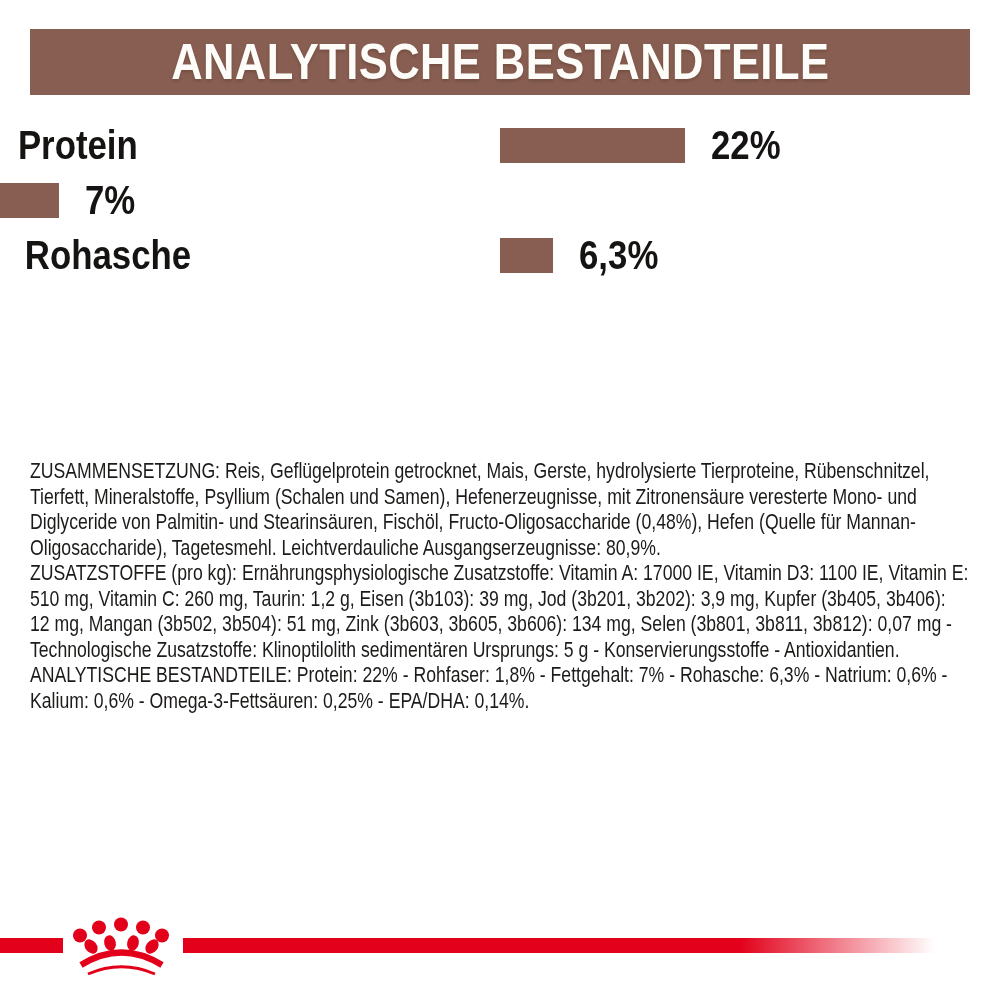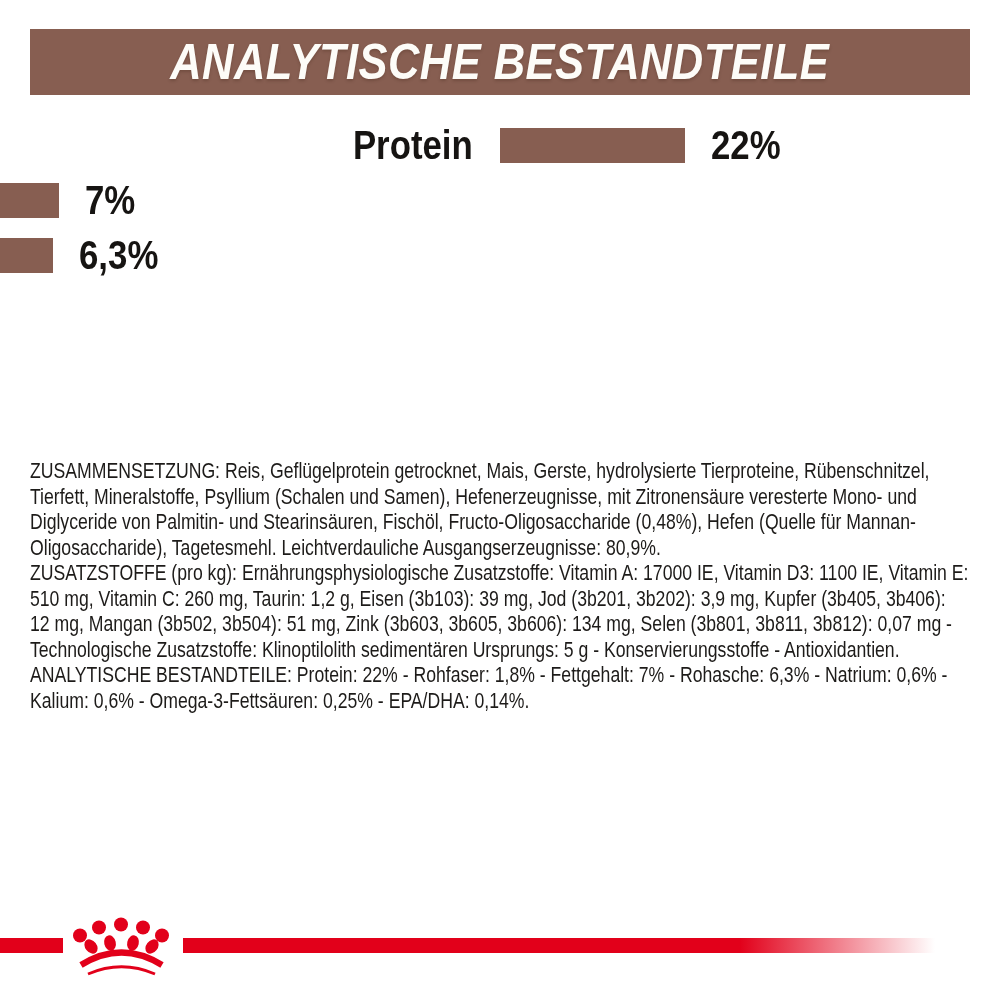--- a/index.html
+++ b/index.html
@@ -14,21 +14,20 @@
 
   
   .banner {
     position: absolute;
     left: 30px;
     width: 940px;
     background: #875e51;
     display: flex;
     align-items: center;
     justify-content: center;
-    font-style: italic;
   }
   .banner-top { top: 29px;  height: 66px; }
   .banner-mid { top: 376px; height: 64px; }
   .banner-title {
     color: #fdfcf8;
     font-size: 50px;
     font-weight: bold;
     letter-spacing: 0.5px;
     white-space: nowrap;
     transform: scaleX(0.87);
@@ -44,21 +43,20 @@
     width: 1000px;
   }
   .chart-row {
     display: flex;
     align-items: center;
     height: 55px;
   }
   .chart-cat-cell {
     flex: 0 0 473px;
     width: 473px;
-    text-align: right;
     margin-right: 27px;
     white-space: nowrap;
   }
   .chart-cat {
     display: inline-block;
     font-size: 40px;
     font-weight: bold;
     color: #161412;
     transform: scaleX(0.87);
     transform-origin: 100% 50%;
@@ -131,20 +129,21 @@
       <div class="chart-row">
         <div class="chart-cat-cell"><span class="chart-cat">Protein</span></div>
         <div class="chart-bar" style="width: 185px; background: rgb(135, 94, 81);"></div>
         <span class="chart-val">22%</span>
       </div>
       <div class="chart-row">
         <div class="chart-bar" style="width: 58.8636px; background: rgb(135, 94, 81);"></div>
         <span class="chart-val">7%</span>
       </div>
       <div class="chart-row">
+        <div class="chart-cat-cell"><span class="chart-cat">Rohasche</span></div>
         <div class="chart-bar" style="width: 52.9773px; background: rgb(135, 94, 81);"></div>
         <span class="chart-val">6,3%</span>
       </div>
     </div>
 
 
   <div class="text-block">
     <p>ZUSAMMENSETZUNG: Reis, Geflügelprotein getrocknet, Mais, Gerste, hydrolysierte Tierproteine, Rübenschnitzel, Tierfett, Mineralstoffe, Psyllium (Schalen und Samen), Hefenerzeugnisse, mit Zitronensäure veresterte Mono- und Diglyceride von Palmitin- und Stearinsäuren, Fischöl, Fructo-Oligosaccharide (0,48%), Hefen (Quelle für Mannan-Oligosaccharide), Tagetesmehl. Leichtverdauliche Ausgangserzeugnisse: 80,9%.</p>
     <p>ZUSATZSTOFFE (pro kg): Ernährungsphysiologische Zusatzstoffe: Vitamin A: 17000 IE, Vitamin D3: 1100 IE, Vitamin E: 510 mg, Vitamin C: 260 mg, Taurin: 1,2 g, Eisen (3b103): 39 mg, Jod (3b201, 3b202): 3,9 mg, Kupfer (3b405, 3b406): 12 mg, Mangan (3b502, 3b504): 51 mg, Zink (3b603, 3b605, 3b606): 134 mg, Selen (3b801, 3b811, 3b812): 0,07 mg - Technologische Zusatzstoffe: Klinoptilolith sedimentären Ursprungs: 5 g - Konservierungsstoffe - Antioxidantien.</p>
     <p>ANALYTISCHE BESTANDTEILE: Protein: 22% - Rohfaser: 1,8% - Fettgehalt: 7% - Rohasche: 6,3% - Natrium: 0,6% - Kalium: 0,6% - Omega-3-Fettsäuren: 0,25% - EPA/DHA: 0,14%.</p>

